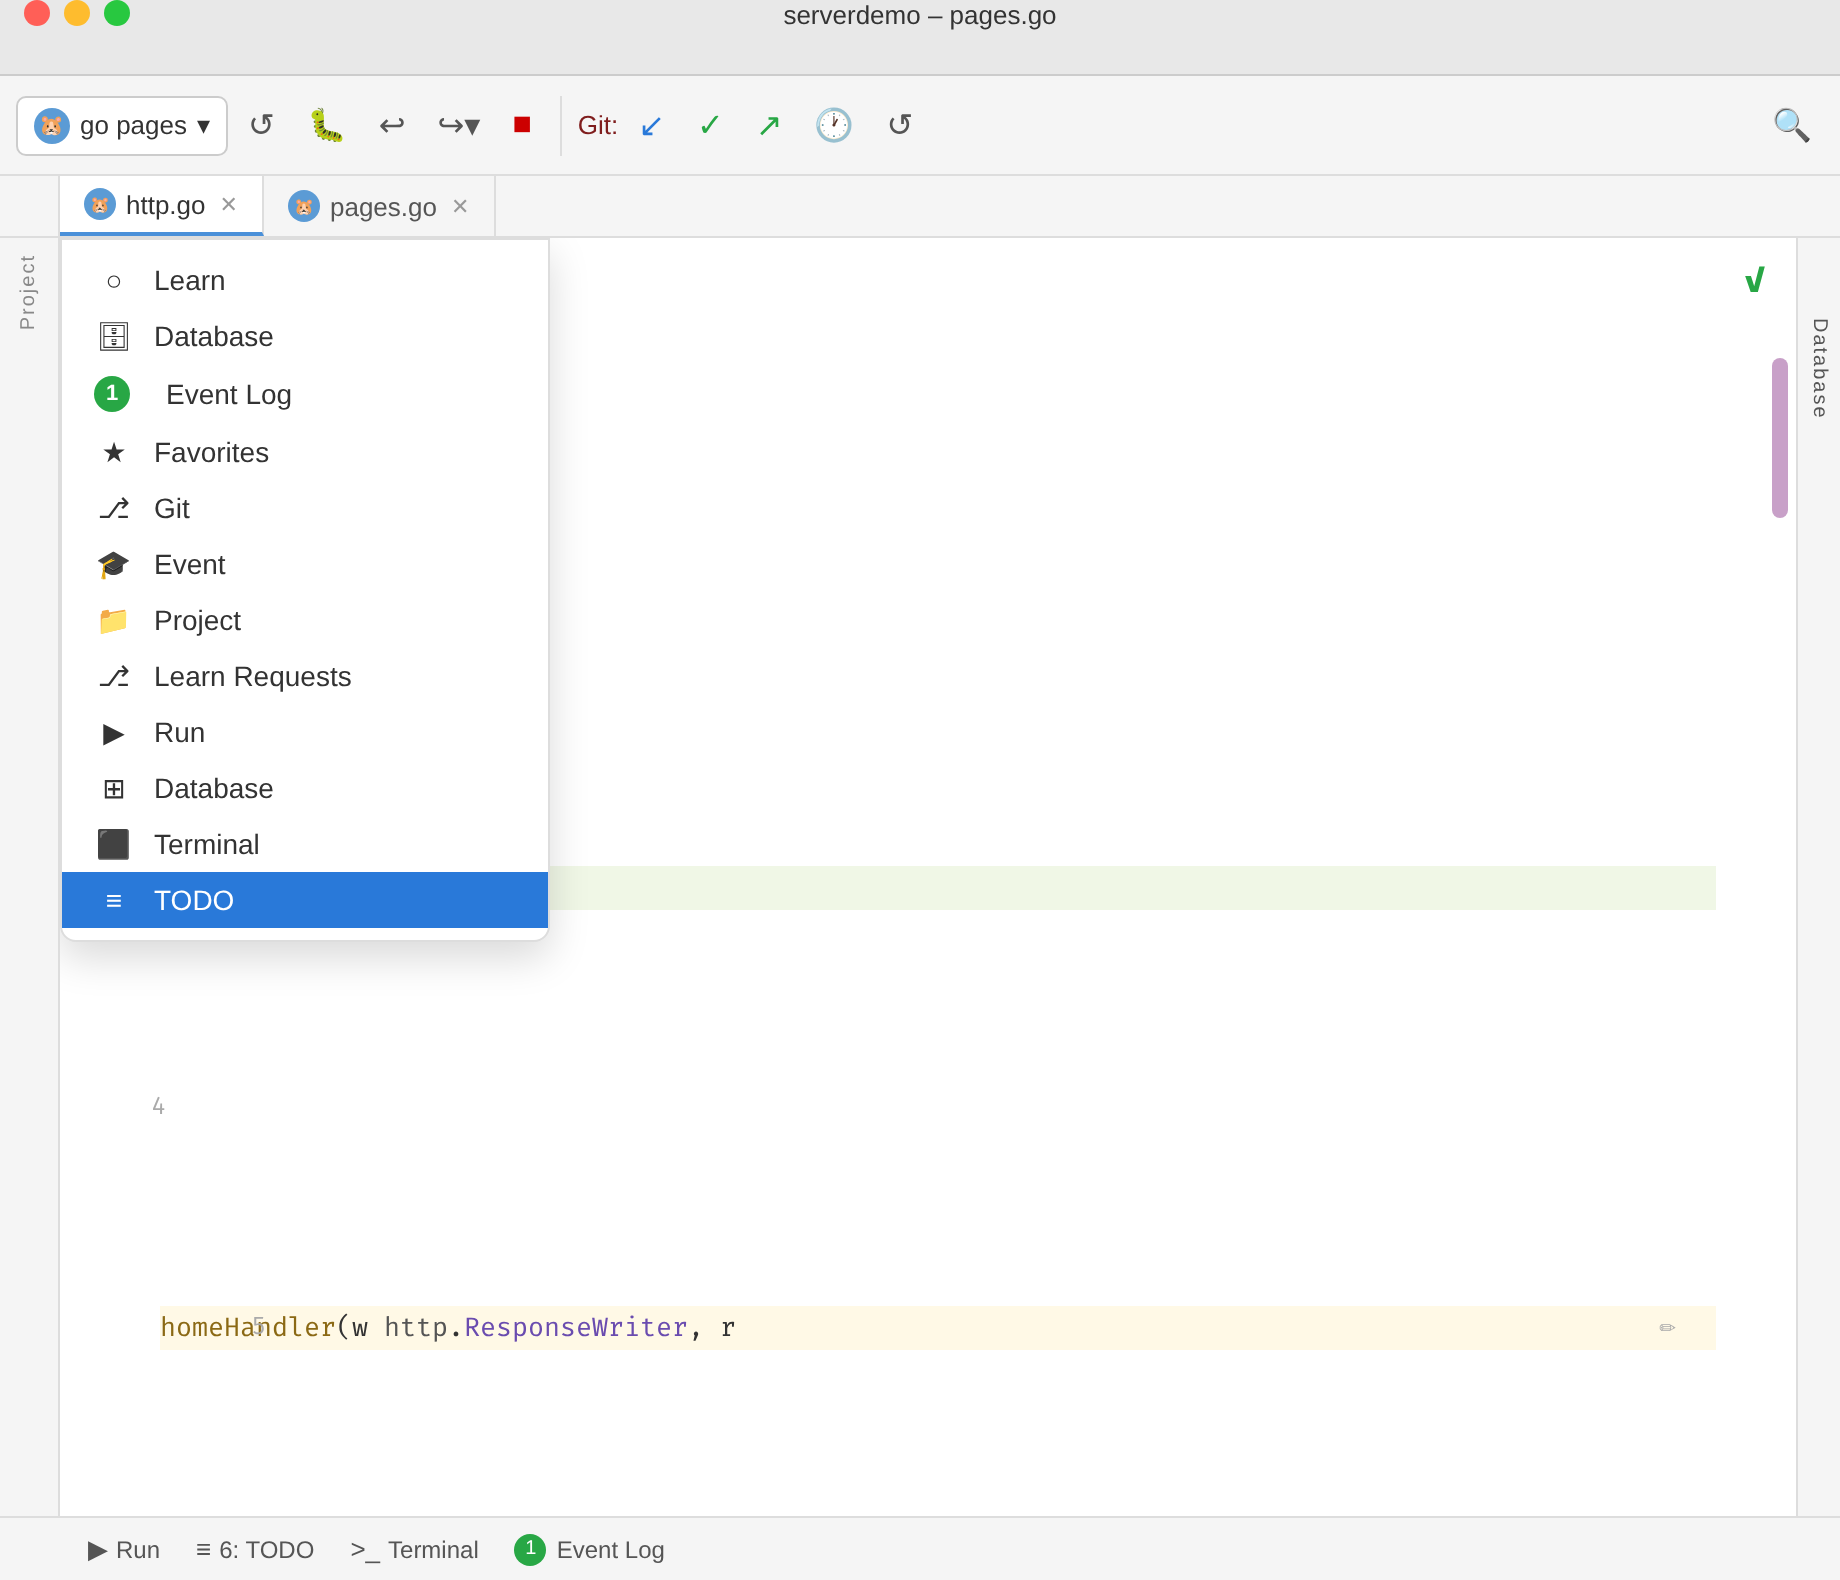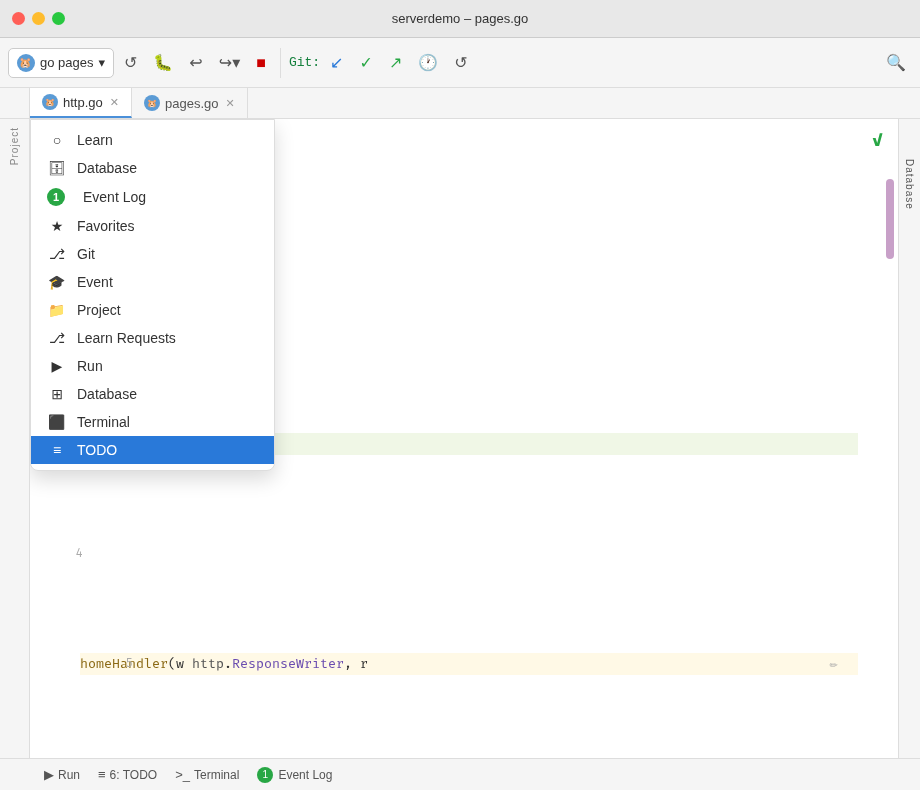--- a/index.html
+++ b/index.html
@@ -9,21 +9,20 @@
       width: 920px;
       height: 790px;
       overflow: hidden;
     }
 
     
     .title-bar {
       background: #e8e8e8;
       height: 38px;
       display: flex;
-      align-items: center;
       justify-content: center;
       position: relative;
       border-bottom: 1px solid #ccc;
     }
     .title-bar-title {
       font-size: 13px;
       color: #333;
       font-weight: 500;
     }
     .window-controls {
@@ -80,21 +79,21 @@
       background: none;
       border: none;
       cursor: pointer;
       padding: 4px 6px;
       border-radius: 4px;
       font-size: 16px;
       color: #555;
       display: flex; align-items: center;
     }
     .git-label {
-      font-size: 13px; color: #15803d; font-weight: 500; font-family: Liberation Mono, monospace;
+      font-size: 13px; color: #7f1d1d; font-weight: 500;
     }
     .toolbar-spacer { flex: 1; }
 
     
     .main-layout {
       display: flex;
       height: calc(790px - 38px - 50px - 32px - 28px);
       position: relative;
     }
 

